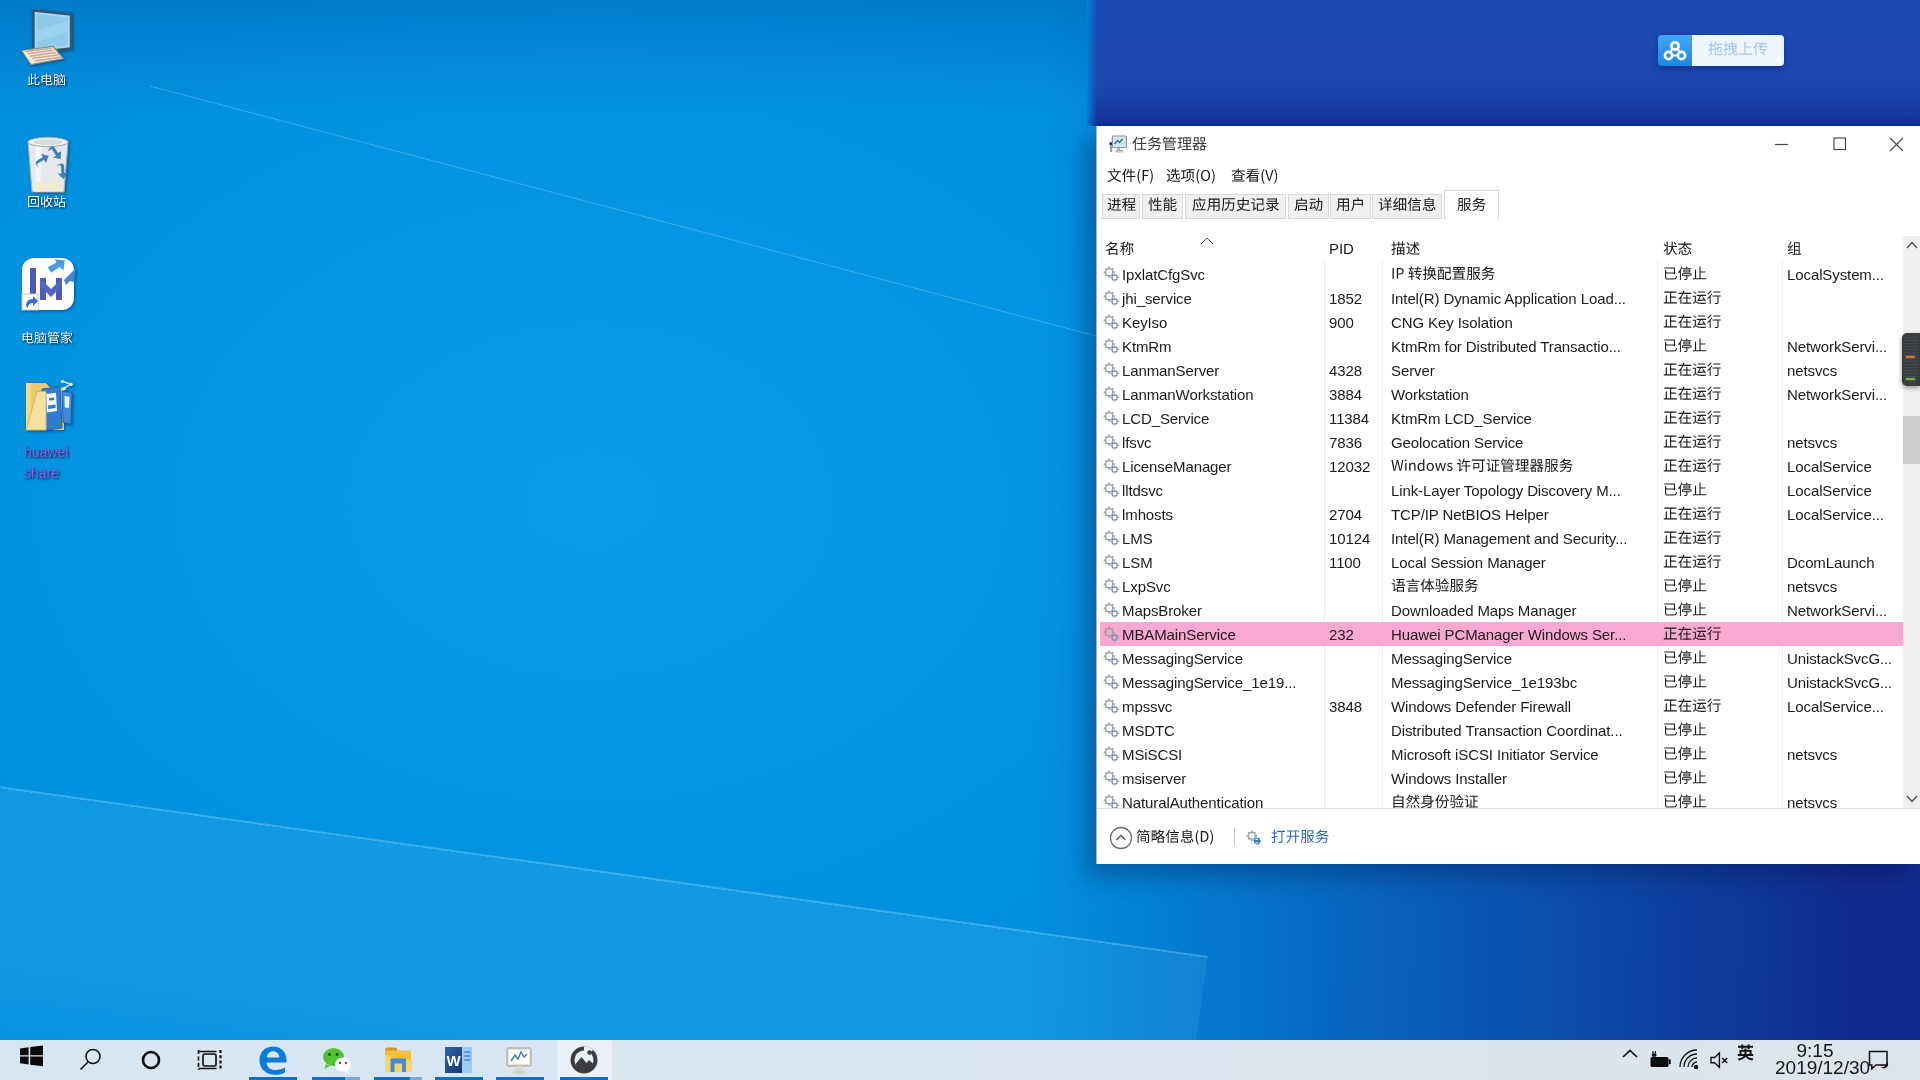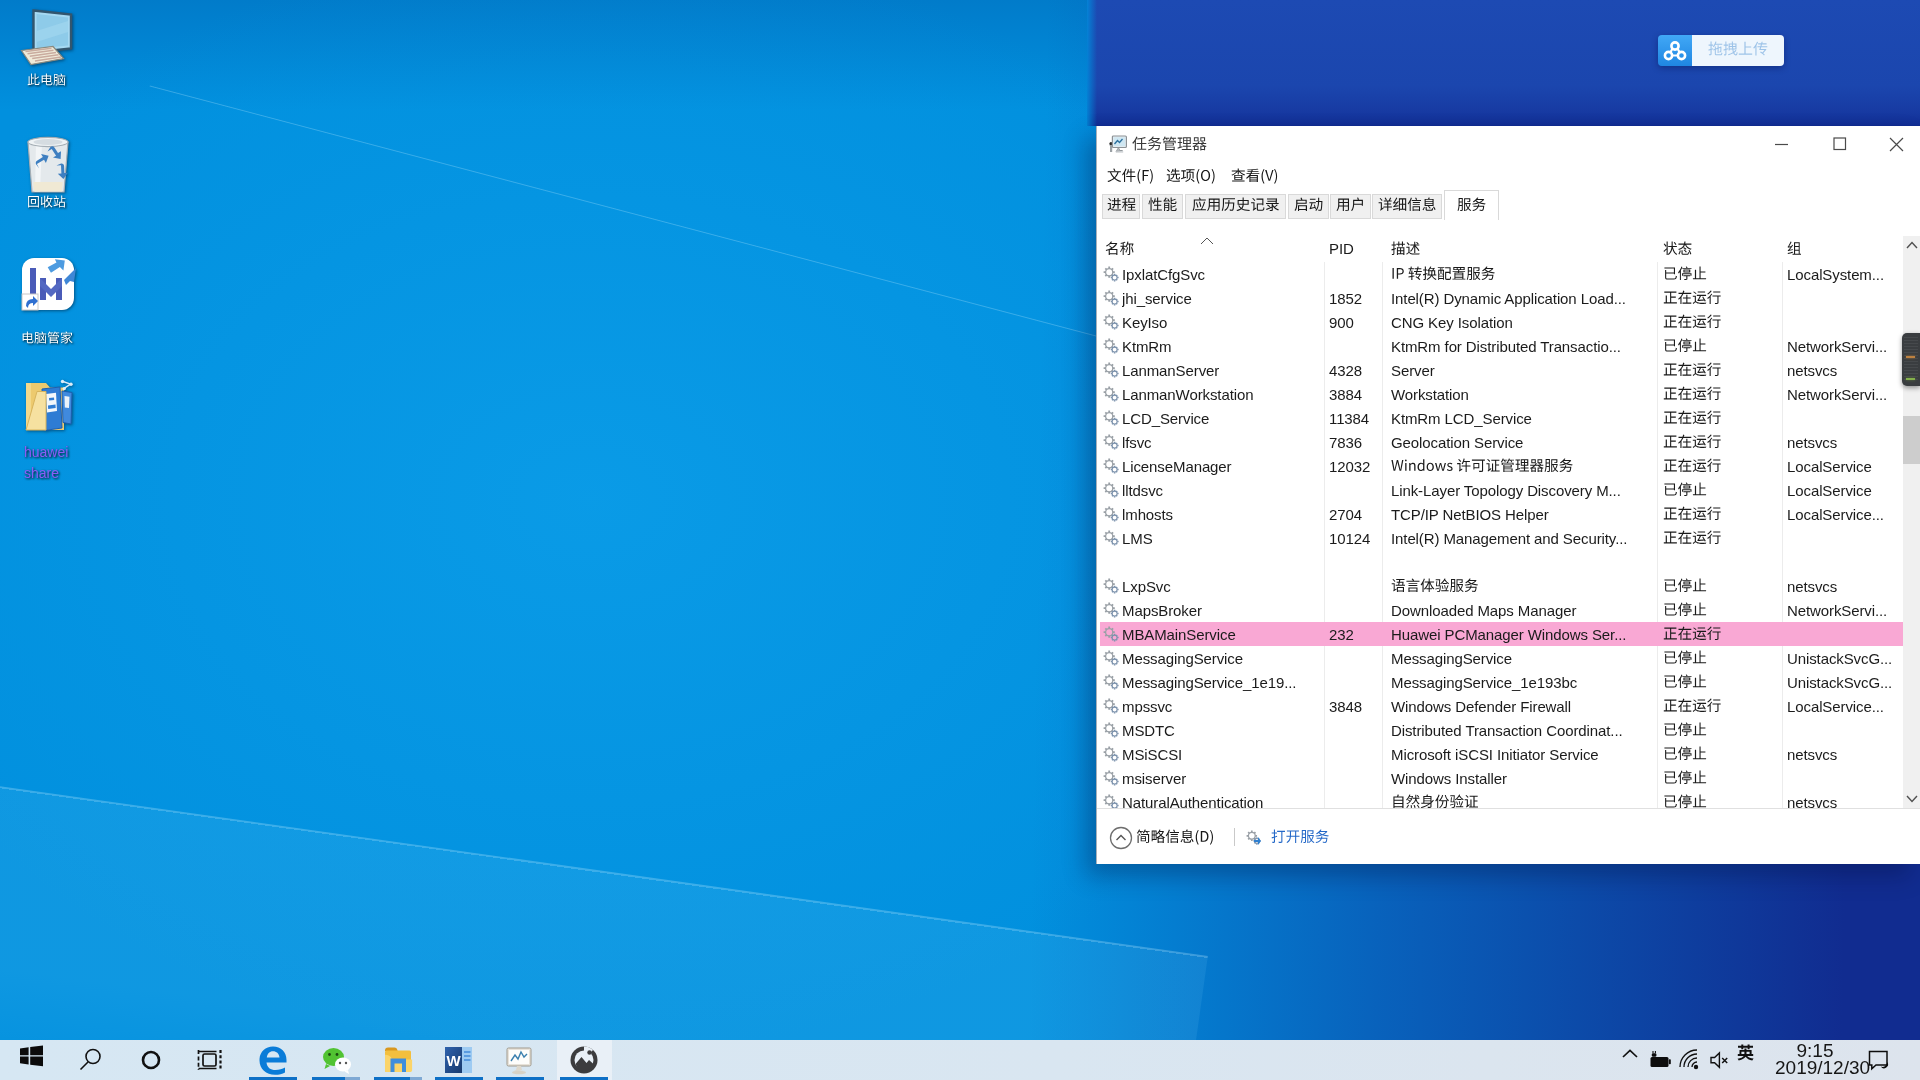--- a/index.html
+++ b/index.html
@@ -406,20 +406,34 @@
         </svg>
         <span class="c1 lt">LMS</span>
         <span class="c2 lt">10124</span>
         <span class="c3 lt">Intel(R) Management and Security...</span>
         <span class="c4">
           <svg class="ct" width="60" height="19">
             <use href="#run"></use>
           </svg>
         </span>
       </div>
+<div class="row" style="top:314px">
+        <svg class="gi" width="16" height="16">
+          <use href="#gear"></use>
+        </svg>
+        <span class="c1 lt">LSM</span>
+        <span class="c2 lt">1100</span>
+        <span class="c3 lt">Local Session Manager</span>
+        <span class="c4">
+          <svg class="ct" width="60" height="19">
+            <use href="#run"></use>
+          </svg>
+        </span>
+        <span class="c5 lt">DcomLaunch</span>
+      </div>
 <div class="row" style="top:338px">
         <svg class="gi" width="16" height="16">
           <use href="#gear"></use>
         </svg>
         <span class="c1 lt">LxpSvc</span>
         <span class="c3">
           <svg class="ct" width="88" height="19" viewBox="0 0 88 19">
             <path d="M1.4 1.6C2.2 2.3 3.2 3.3 3.6 3.9L4.4 3.2C3.9 2.6 2.9 1.6 2.1 1.0ZM5.7 3.7V4.7H7.6C7.4 5.4 7.3 6.1 7.1 6.7H4.7V7.7H14.0V6.7H12.3C12.4 5.8 12.5 4.7 12.6 3.8L11.8 3.7L11.6 3.7H8.9L9.3 2.1H13.5V1.1H5.2V2.1H8.1L7.8 3.7ZM8.2 6.7 8.7 4.7H11.4C11.4 5.3 11.3 6.0 11.2 6.7ZM5.9 8.9V14.0H6.9V13.4H11.9V14.0H13.0V8.9ZM6.9 12.5V9.9H11.9V12.5ZM2.7 13.6C2.9 13.3 3.3 13.0 5.8 11.3C5.7 11.1 5.5 10.7 5.5 10.4L3.7 11.5V5.2H0.7V6.2H2.7V11.5C2.7 12.1 2.4 12.5 2.2 12.6C2.4 12.8 2.6 13.3 2.7 13.6Z M17.5 7.1V8.0H26.3V7.1ZM17.5 4.9V5.8H26.3V4.9ZM17.4 9.4V14.0H18.5V13.4H25.4V14.0H26.5V9.4ZM18.5 12.5V10.4H25.4V12.5ZM20.6 0.9C21.1 1.4 21.7 2.2 21.9 2.8H15.4V3.7H28.5V2.8H22.6L23.1 2.6C22.9 2.0 22.3 1.2 21.7 0.6Z M32.9 0.6C32.1 2.8 30.9 5.0 29.6 6.5C29.9 6.7 30.2 7.3 30.3 7.5C30.7 7.1 31.1 6.5 31.5 5.9V14.0H32.6V4.0C33.1 3.0 33.5 2.0 33.9 0.9ZM35.3 10.3V11.3H37.7V13.9H38.7V11.3H41.1V10.3H38.7V5.2C39.7 7.8 41.1 10.2 42.6 11.6C42.8 11.3 43.1 10.9 43.4 10.8C41.8 9.5 40.3 7.0 39.4 4.6H43.1V3.5H38.7V0.6H37.7V3.5H33.6V4.6H37.0C36.1 7.1 34.6 9.5 33.0 10.8C33.2 11.0 33.6 11.4 33.8 11.7C35.3 10.3 36.7 7.9 37.7 5.3V10.3Z M44.3 10.7 44.5 11.6C45.6 11.3 46.9 10.9 48.2 10.6L48.1 9.7C46.7 10.1 45.3 10.5 44.3 10.7ZM51.6 5.1V6.1H55.9V5.1ZM50.6 7.6C51.0 8.7 51.4 10.1 51.6 11.1L52.5 10.8C52.3 9.9 51.9 8.5 51.5 7.4ZM53.2 7.2C53.5 8.3 53.7 9.8 53.8 10.7L54.7 10.6C54.6 9.6 54.3 8.2 54.0 7.1ZM45.4 3.3C45.3 4.8 45.1 7.0 44.9 8.3H48.8C48.6 11.3 48.4 12.5 48.1 12.8C48.0 13.0 47.8 13.0 47.6 13.0C47.3 13.0 46.6 13.0 45.9 12.9C46.1 13.2 46.2 13.5 46.2 13.8C46.9 13.9 47.6 13.9 48.0 13.9C48.4 13.8 48.7 13.7 48.9 13.4C49.4 13.0 49.6 11.6 49.8 7.9C49.8 7.7 49.8 7.4 49.8 7.4L48.9 7.4H48.7C48.9 5.8 49.1 3.2 49.2 1.2H44.7V2.2H48.2C48.1 3.9 47.9 6.0 47.7 7.4H45.9C46.1 6.2 46.2 4.6 46.3 3.3ZM53.5 0.5C52.6 2.5 51.0 4.3 49.3 5.4C49.5 5.7 49.8 6.1 49.9 6.3C51.3 5.3 52.6 4.0 53.6 2.4C54.7 3.8 56.1 5.3 57.5 6.3C57.6 6.0 57.8 5.5 58.0 5.3C56.7 4.4 55.1 2.8 54.2 1.4L54.5 0.8ZM50.2 12.3V13.3H57.6V12.3H55.4C56.1 11.0 56.9 9.1 57.5 7.5L56.5 7.3C56.0 8.8 55.1 11.0 54.4 12.3Z M60.0 1.1V6.4C60.0 8.5 59.9 11.5 58.9 13.5C59.2 13.6 59.6 13.9 59.8 14.0C60.5 12.6 60.8 10.8 60.9 9.1H63.2V12.7C63.2 12.9 63.1 13.0 62.9 13.0C62.7 13.0 62.1 13.0 61.5 13.0C61.6 13.3 61.7 13.7 61.8 14.0C62.8 14.0 63.3 14.0 63.7 13.8C64.1 13.6 64.2 13.3 64.2 12.7V1.1ZM61.0 2.1H63.2V4.5H61.0ZM61.0 5.6H63.2V8.0H60.9C61.0 7.4 61.0 6.9 61.0 6.4ZM70.9 7.1C70.6 8.4 70.1 9.5 69.5 10.4C68.8 9.4 68.3 8.3 67.9 7.1ZM65.5 1.2V14.0H66.5V7.1H66.9C67.4 8.7 68.0 10.1 68.9 11.2C68.2 12.1 67.4 12.7 66.6 13.1C66.8 13.3 67.1 13.7 67.2 13.9C68.1 13.5 68.8 12.8 69.5 12.1C70.2 12.9 71.0 13.5 71.8 14.0C72.0 13.8 72.3 13.4 72.6 13.2C71.6 12.7 70.8 12.1 70.1 11.3C71.0 10.0 71.7 8.3 72.1 6.3L71.5 6.1L71.3 6.1H66.5V2.2H70.6V4.0C70.6 4.2 70.6 4.2 70.4 4.2C70.1 4.2 69.4 4.2 68.5 4.2C68.6 4.5 68.8 4.8 68.8 5.1C69.9 5.1 70.7 5.1 71.1 5.0C71.6 4.8 71.7 4.5 71.7 4.0V1.2Z M79.5 7.3C79.5 7.8 79.4 8.3 79.2 8.7H74.8V9.7H78.9C78.1 11.6 76.4 12.6 73.8 13.1C74.0 13.3 74.3 13.8 74.4 14.0C77.3 13.3 79.1 12.1 80.1 9.7H84.5C84.3 11.6 84.0 12.5 83.6 12.8C83.5 12.9 83.3 12.9 83.0 12.9C82.6 12.9 81.7 12.9 80.8 12.8C81.0 13.1 81.1 13.5 81.1 13.8C82.0 13.9 82.9 13.9 83.3 13.9C83.8 13.8 84.2 13.7 84.5 13.4C85.0 13.0 85.3 11.9 85.6 9.2C85.7 9.1 85.7 8.7 85.7 8.7H80.4C80.5 8.3 80.6 7.9 80.7 7.4ZM83.9 3.0C83.0 3.9 81.8 4.6 80.4 5.2C79.3 4.7 78.4 4.0 77.7 3.2L77.9 3.0ZM78.6 0.6C77.8 1.8 76.4 3.3 74.3 4.4C74.5 4.6 74.9 5.0 75.0 5.2C75.7 4.8 76.4 4.3 77.0 3.9C77.6 4.5 78.3 5.1 79.2 5.6C77.5 6.1 75.5 6.5 73.7 6.7C73.8 6.9 74.0 7.4 74.1 7.6C76.2 7.4 78.4 6.9 80.4 6.2C82.1 6.9 84.2 7.3 86.4 7.5C86.5 7.2 86.8 6.7 87.0 6.5C85.1 6.4 83.2 6.1 81.7 5.6C83.3 4.8 84.7 3.8 85.6 2.5L84.9 2.0L84.7 2.1H78.8C79.1 1.7 79.5 1.2 79.7 0.8Z" fill="#1b1b1b"></path>
           </svg>
         </span>

